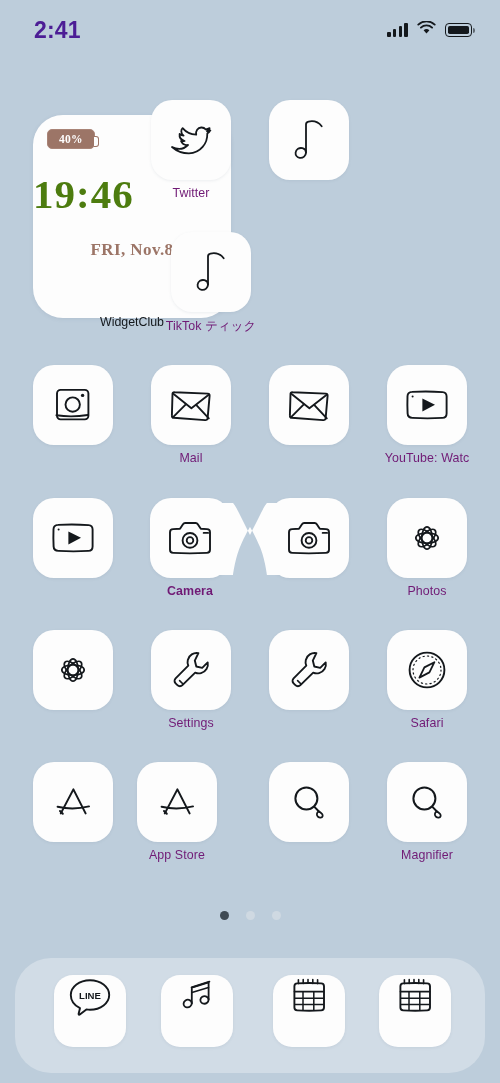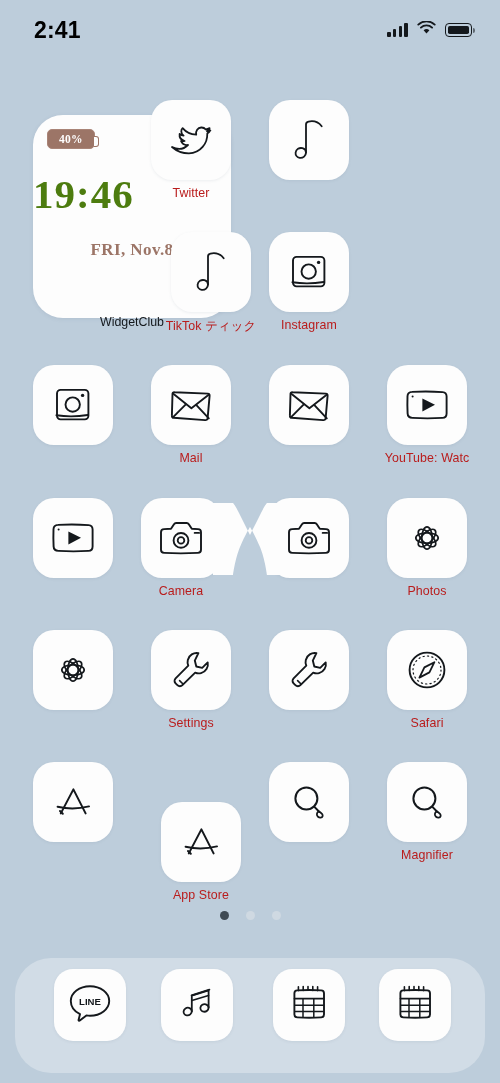--- a/index.html
+++ b/index.html
@@ -12,21 +12,21 @@
     position:relative;
     background:#bdcddb;
   }
 
   
   .statusbar{
     position:absolute; left:0; top:0; width:500px; height:60px;
     display:flex; align-items:center; justify-content:space-between;
     padding:0 28px 0 34px;
   }
-  .sb-time{ font-size:23px; font-weight:600; color:#000000; letter-spacing:.2px; }
+  .sb-time{ font-size:23px; font-weight:600; color:#4c1d95; letter-spacing:.2px; }
   .sb-right{ display:flex; align-items:center; gap:9px; }
   .bars{ display:flex; align-items:flex-end; gap:2.2px; height:14px; }
   .bars i{ width:3.6px; background:#14181c; border-radius:1px; display:block; }
   .bars i:nth-child(1){ height:5px; }
   .bars i:nth-child(2){ height:8px; }
   .bars i:nth-child(3){ height:11px; }
   .bars i:nth-child(4){ height:14px; }
   .batt{
     width:27px; height:13.5px; border:1.6px solid #14181c; border-radius:4px;
     position:relative; padding:1.6px;
@@ -42,21 +42,21 @@
   .cell{ position:absolute; width:80px; }
   .tile{
     width:80px; height:80px; border-radius:21px;
     background:#fdfdfd;
     display:flex; align-items:center; justify-content:center;
     box-shadow:0 1px 3px rgba(90,110,130,.10);
   }
   .tile svg{ display:block; }
   .ico-label{
     margin-top:6px; width:104px; margin-left:-12px;
-    text-align:center; font-size:12.4px; color:#b91c1c;
+    text-align:center; font-size:12.4px; color:#701a75;
     letter-spacing:.1px; white-space:nowrap; overflow:hidden;
   }
   .ico-label:empty{ display:none; }
 
   
   .widget{
     position:absolute; left:33px; top:100px; width:198px; height:203px;
     background:#fdfdfd; border-radius:30px;
     box-shadow:0 1px 4px rgba(90,110,130,.12);
     overflow:hidden;
@@ -105,22 +105,22 @@
     display:flex; justify-content:center; gap:17px;
   }
   .dots i{ width:9px; height:9px; border-radius:50%; background:#cfd9e2; display:block; }
   .dots i.on{ background:#3f4a54; }
 
   
   .dock{
     position:absolute; left:15px; top:958px; width:470px; height:115px;
     background:rgba(255,255,255,.30); border-radius:36px;
   }
-  .dock-tile{ position:absolute; top:11px; width:72px; height:72px; border-radius:19px;
-    background:#fdfdfd; display:flex; align-items:center; justify-content:center;
+  .dock-tile{ position:absolute; top:17px; width:72px; height:72px; border-radius:19px;
+    background:#fdfdfd; display:flex; align-items:flex-start; justify-content:center;
     box-shadow:0 1px 3px rgba(90,110,130,.10); }
 </style>
 </head>
 <body>
 
 <div class="statusbar">
   <div class="sb-time">2:41</div>
   <div class="sb-right">
     <span class="bars">
         <i></i>
@@ -177,44 +177,31 @@
         <span>
           <svg width="38" height="44" viewBox="0 0 38 44">
       <path d="M16 34.5c0 3.3-3 5.8-6.3 5.3-2.6-.4-4.4-2.7-4.1-5.2.4-3.2 3.7-5.3 6.9-4.4 2 .6 3.5 2.2 3.5 4.3Z" stroke="#14181c" fill="none" stroke-linecap="round" stroke-linejoin="round" stroke-width="1.8"></path>
       <path d="M16 34.5V6.5c0-1.6 1-2.6 2.5-2.9 4.6-1 10 .6 13.2 4.6" stroke="#14181c" fill="none" stroke-linecap="round" stroke-linejoin="round" stroke-width="1.8"></path>
       <path d="M16.2 13.8c4-1.1 9 .2 12.3 3.6" stroke="#14181c" fill="none" stroke-linecap="round" stroke-linejoin="round" stroke-width="1.5" opacity=".0"></path>
     </svg>
         </span>
       </div>
       <div class="ico-label">TikTok ティック</div>
     </div>
-    <div class="cell" style="left: 269px; top: 232px;">
+    <div class="cell" style="left: 33px; top: 365px;">
       <div class="tile">
         <span>
           <svg width="44" height="42" viewBox="0 0 44 42">
       <path d="M6 9.5c0-2 1.6-3.6 3.6-3.6h24.2c2 0 3.6 1.6 3.6 3.6v22.3c0 2-1.6 3.6-3.6 3.6H9.6C7.6 35.4 6 33.8 6 31.8Z" stroke="#14181c" fill="none" stroke-linecap="round" stroke-linejoin="round" stroke-width="1.9"></path>
       <circle cx="21.7" cy="20.6" r="7.2" stroke="#14181c" fill="none" stroke-linecap="round" stroke-linejoin="round" stroke-width="1.9"></circle>
       <circle cx="31.6" cy="11.4" r="1.7" fill="#14181c"></circle>
       <path d="M5.4 31.2c10 1.6 21 1.4 31.4-.2" stroke="#14181c" fill="none" stroke-linecap="round" stroke-linejoin="round" stroke-width="1.9"></path>
     </svg>
         </span>
       </div>
-      <div class="ico-label">Instagram</div>
-    </div>
-    <div class="cell" style="left: 33px; top: 365px;">
-      <div class="tile">
-        <span>
-          <svg width="44" height="42" viewBox="0 0 44 42">
-      <path d="M6 9.5c0-2 1.6-3.6 3.6-3.6h24.2c2 0 3.6 1.6 3.6 3.6v22.3c0 2-1.6 3.6-3.6 3.6H9.6C7.6 35.4 6 33.8 6 31.8Z" stroke="#14181c" fill="none" stroke-linecap="round" stroke-linejoin="round" stroke-width="1.9"></path>
-      <circle cx="21.7" cy="20.6" r="7.2" stroke="#14181c" fill="none" stroke-linecap="round" stroke-linejoin="round" stroke-width="1.9"></circle>
-      <circle cx="31.6" cy="11.4" r="1.7" fill="#14181c"></circle>
-      <path d="M5.4 31.2c10 1.6 21 1.4 31.4-.2" stroke="#14181c" fill="none" stroke-linecap="round" stroke-linejoin="round" stroke-width="1.9"></path>
-    </svg>
-        </span>
-      </div>
     </div>
     <div class="cell" style="left: 151px; top: 365px;">
       <div class="tile">
         <span>
           <svg width="46" height="36" viewBox="0 0 46 36">
       <path d="M4.5 7.2C4.3 5.8 5.2 5 6.6 5.2l33.2 1.4c1.4.1 2 1 1.8 2.3l-2 22.4c-.1 1.4-1.2 2-2.6 1.8L5.6 30.8C4.3 30.6 3.7 29.7 3.9 28.4Z" stroke="#14181c" fill="none" stroke-linecap="round" stroke-linejoin="round" stroke-width="1.9"></path>
       <path d="M5 6.4 23.4 21.2 41 7.6" stroke="#14181c" fill="none" stroke-linecap="round" stroke-linejoin="round" stroke-width="1.9"></path>
       <path d="M4.6 30.6 17.8 17.4" stroke="#14181c" fill="none" stroke-linecap="round" stroke-linejoin="round" stroke-width="1.9"></path>
       <path d="M40.8 31.4 28.4 18.2" stroke="#14181c" fill="none" stroke-linecap="round" stroke-linejoin="round" stroke-width="1.9"></path>
     </svg>
@@ -250,21 +237,21 @@
       <div class="tile">
         <span>
           <svg width="48" height="36" viewBox="0 0 48 36">
       <path d="M4.5 9.2C4.6 6.6 6.4 5 9 4.9c10.2-.7 20.4-.6 30.6.2 2.4.2 4 1.9 4 4.4v17c0 2.5-1.7 4.3-4.2 4.4-10 .6-20 .6-30 0C6.6 30.8 4.7 29 4.6 26.4 4.3 20.7 4.3 15 4.5 9.2Z" stroke="#14181c" fill="none" stroke-linecap="round" stroke-linejoin="round" stroke-width="1.9"></path>
       <path d="M19.4 11.4 32 17.8 19.4 24.4Z" fill="#14181c"></path>
       <circle cx="9.6" cy="9.4" r="1" fill="#14181c"></circle>
     </svg>
         </span>
       </div>
     </div>
-    <div class="cell" style="left: 141px; top: 498px;">
+    <div class="cell" style="left: 150px; top: 498px; font-weight: bold;">
       <div class="tile">
         <span>
           <svg width="48" height="38" viewBox="0 0 48 38">
       <path d="M4 13.2c0-1.8 1.3-3 3.1-3.1l6.9-.3 3-4.6c.5-.8 1.2-1.2 2.1-1.2h10.6c.9 0 1.6.4 2.1 1.2l3 4.6 6.2.3c1.8.1 3 1.3 3 3.1v17.6c0 1.8-1.3 3-3.1 3.1-12.6.7-21.7.7-33.8 0C5.2 33.8 4 32.6 4 30.8Z" stroke="#14181c" fill="none" stroke-linecap="round" stroke-linejoin="round" stroke-width="1.9"></path>
       <circle cx="24" cy="21.4" r="7.4" stroke="#14181c" fill="none" stroke-linecap="round" stroke-linejoin="round" stroke-width="1.9"></circle>
       <circle cx="24" cy="21.4" r="3.3" stroke="#14181c" fill="none" stroke-linecap="round" stroke-linejoin="round" stroke-width="1.8"></circle>
       <path d="M37.6 13.9h4.6" stroke="#14181c" fill="none" stroke-linecap="round" stroke-linejoin="round" stroke-width="1.7"></path>
     </svg>
         </span>
       </div>
@@ -348,21 +335,21 @@
       <div class="tile">
         <span>
           <svg width="42" height="40" viewBox="0 0 42 40">
       <path d="M8.8 31.4 21.4 7.4l12.2 24" stroke="#14181c" fill="none" stroke-linecap="round" stroke-linejoin="round" stroke-width="2"></path>
       <path d="M5.6 24.8c9.6 2.1 21.4 2 31.4-.4" stroke="#14181c" fill="none" stroke-linecap="round" stroke-linejoin="round" stroke-width="2"></path>
       <path d="M10.8 31.8 8 29" stroke="#14181c" fill="none" stroke-linecap="round" stroke-linejoin="round" stroke-width="2"></path>
     </svg>
         </span>
       </div>
     </div>
-    <div class="cell" style="left: 161px; top: 762px; margin-top: 40px;">
+    <div class="cell" style="left: 137px; top: 762px;">
       <div class="tile">
         <span>
           <svg width="42" height="40" viewBox="0 0 42 40">
       <path d="M8.8 31.4 21.4 7.4l12.2 24" stroke="#14181c" fill="none" stroke-linecap="round" stroke-linejoin="round" stroke-width="2"></path>
       <path d="M5.6 24.8c9.6 2.1 21.4 2 31.4-.4" stroke="#14181c" fill="none" stroke-linecap="round" stroke-linejoin="round" stroke-width="2"></path>
       <path d="M10.8 31.8 8 29" stroke="#14181c" fill="none" stroke-linecap="round" stroke-linejoin="round" stroke-width="2"></path>
     </svg>
         </span>
       </div>
       <div class="ico-label">App Store</div>

